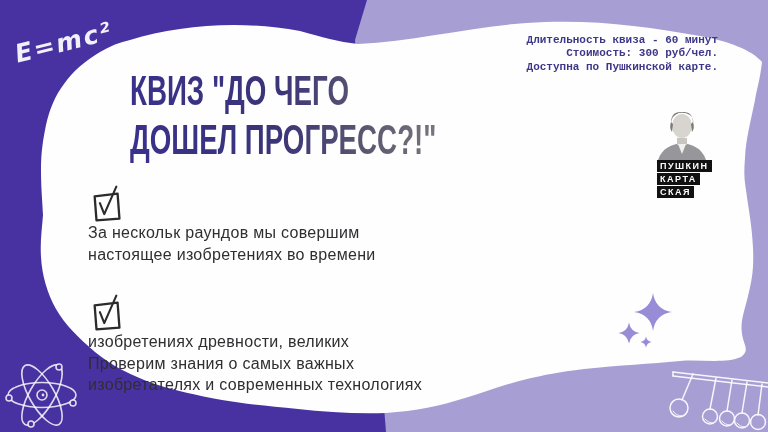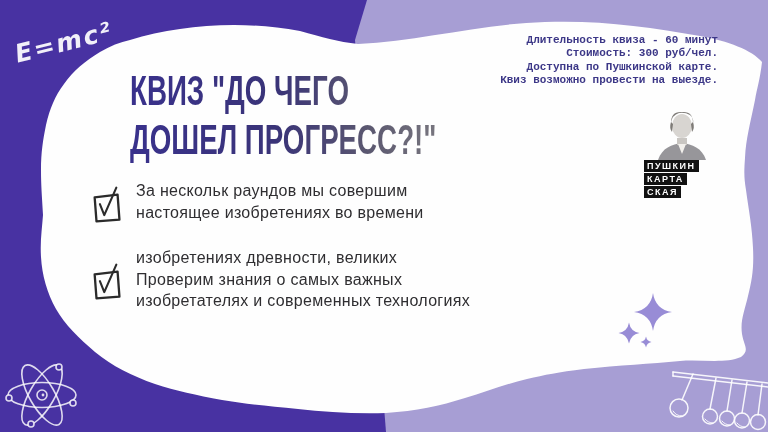--- a/index.html
+++ b/index.html
@@ -30,25 +30,25 @@
     font-family:Liberation Mono, monospace;
     font-weight:bold;font-size:11px;line-height:13.4px;color:#3c3787;
     white-space:nowrap;
   }
   
   .pcard{position:absolute;left:644px;top:110px;width:80px;}
   .pcard .bust{display:block;margin-left:10px;}
   .pcard .row{
     display:table;background:#111;color:#fff;font-weight:bold;
     font-size:9px;line-height:10px;letter-spacing:1.5px;
-    padding:1px 3px;margin-bottom:1px;white-space:nowrap;
+    padding:1px 3px;margin-bottom:1px;white-space:nowrap;margin-left:13px;
   }
   
   .checklist{position:absolute;left:88px;top:180px;}
-  .check-item{display:flex;align-items:center;margin-bottom:24px;}
+  .check-item{display:flex;align-items:flex-start;margin-bottom:24px;flex-direction:column;}
   .check-item svg{flex:0 0 auto;margin-right:12px;margin-top:2px;}
   .check-text{
     font-size:16px;line-height:21.5px;color:#2f2e31;letter-spacing:.3px;
   }
   .check-text span{display:block;white-space:nowrap;}
   
   .sparkles{position:absolute;left:608px;top:292px;}
   .atom{position:absolute;left:2px;top:356px;}
   .cradle{position:absolute;left:640px;top:345px;}
 </style>
@@ -110,21 +110,20 @@
 
   <h1 class="title" style="margin:0">
     <span class="t-line">КВИЗ "ДО ЧЕГО</span>
     <span class="t-line">ДОШЕЛ ПРОГРЕСС?!"</span>
   </h1>
 
   <div class="info">
     <div>Длительность квиза - 60 минут</div>
     <div>Стоимость: 300 руб/чел.</div>
     <div>Доступна по Пушкинской карте.</div>
-    <div>Квиз возможно провести на выезде.</div>
   </div>
 
   <div class="pcard">
     <svg class="bust" width="56" height="50" viewBox="0 0 56 50">
       <path d="M4,50 C8,38 18,34 28,33 C38,34 48,38 52,50 Z" fill="#97969a"></path>
       <path d="M23,28 L33,28 L33,35 L23,35 Z" fill="#c9c6c2"></path>
       <ellipse cx="28" cy="16" rx="10" ry="12" fill="#d8d5d1"></ellipse>
       <path d="M17,13 Q17,1 28,2 Q39,1 39,13 Q40,8 36,5 Q31,2 25,3 Q18,5 17,13 Z" fill="#7e7b77"></path>
       <path d="M17,12 Q15,18 18,22 L19,14 Z" fill="#7e7b77"></path>
       <path d="M39,12 Q41,18 38,22 L37,14 Z" fill="#7e7b77"></path>

